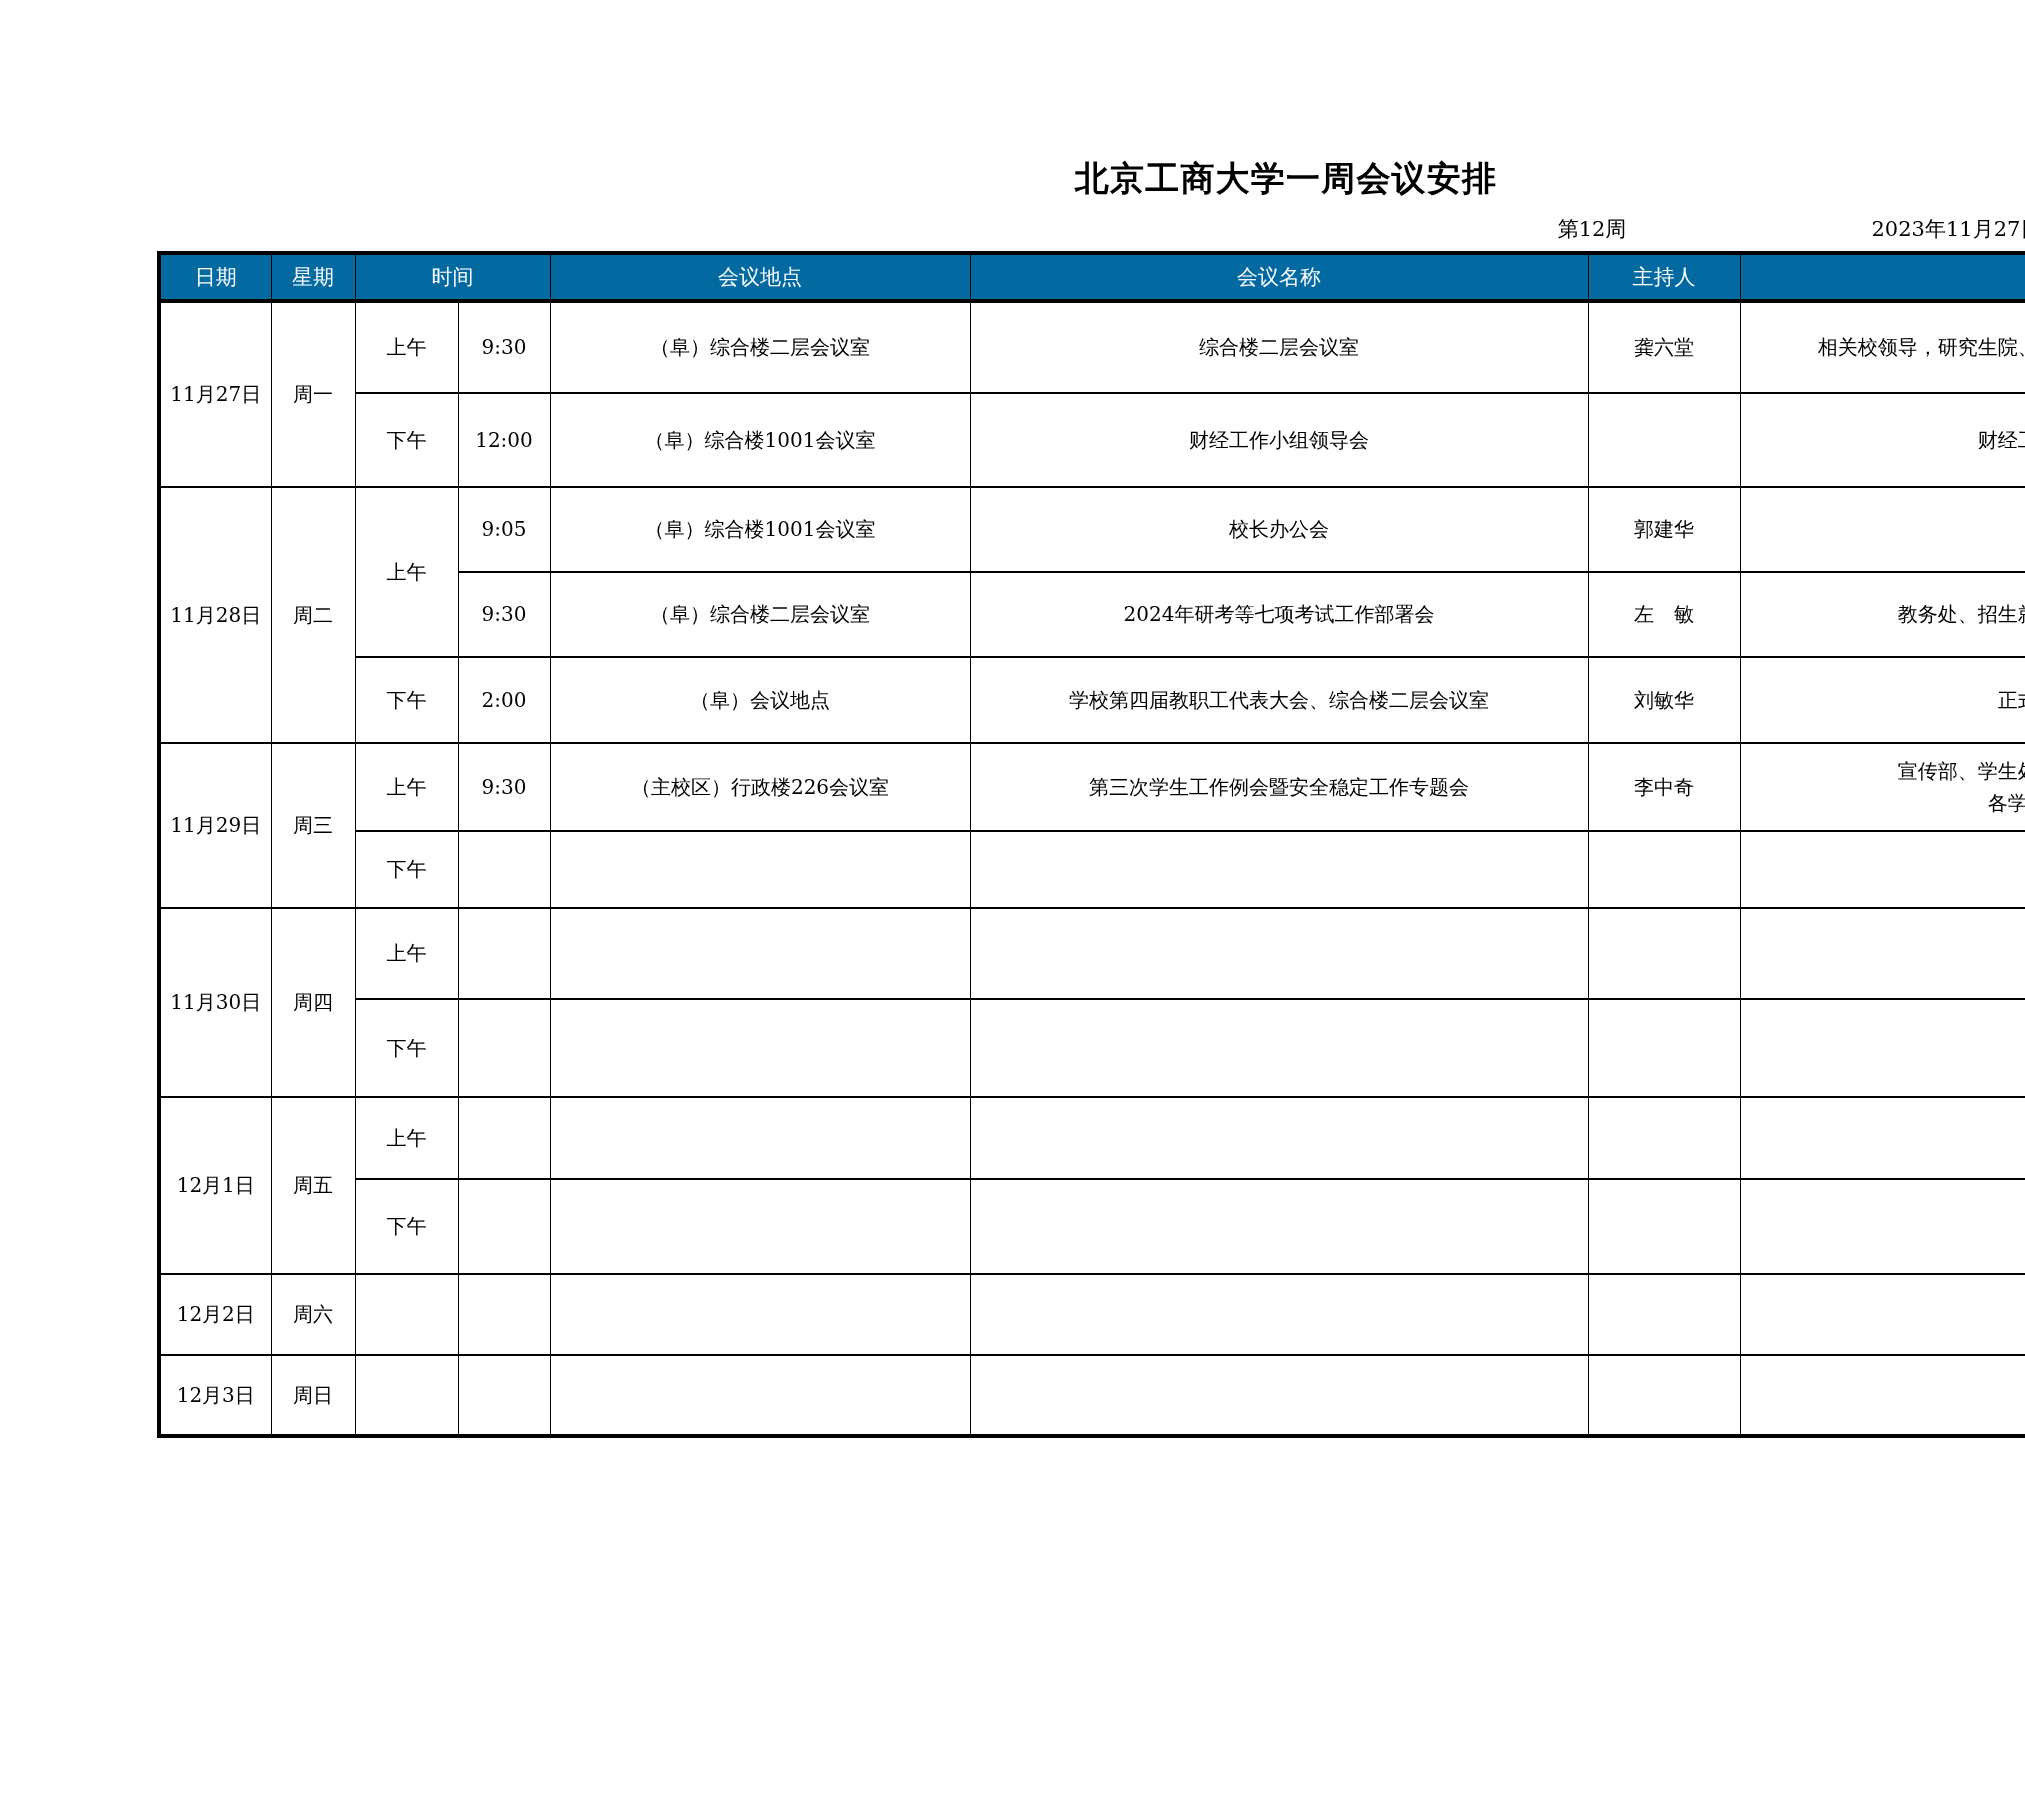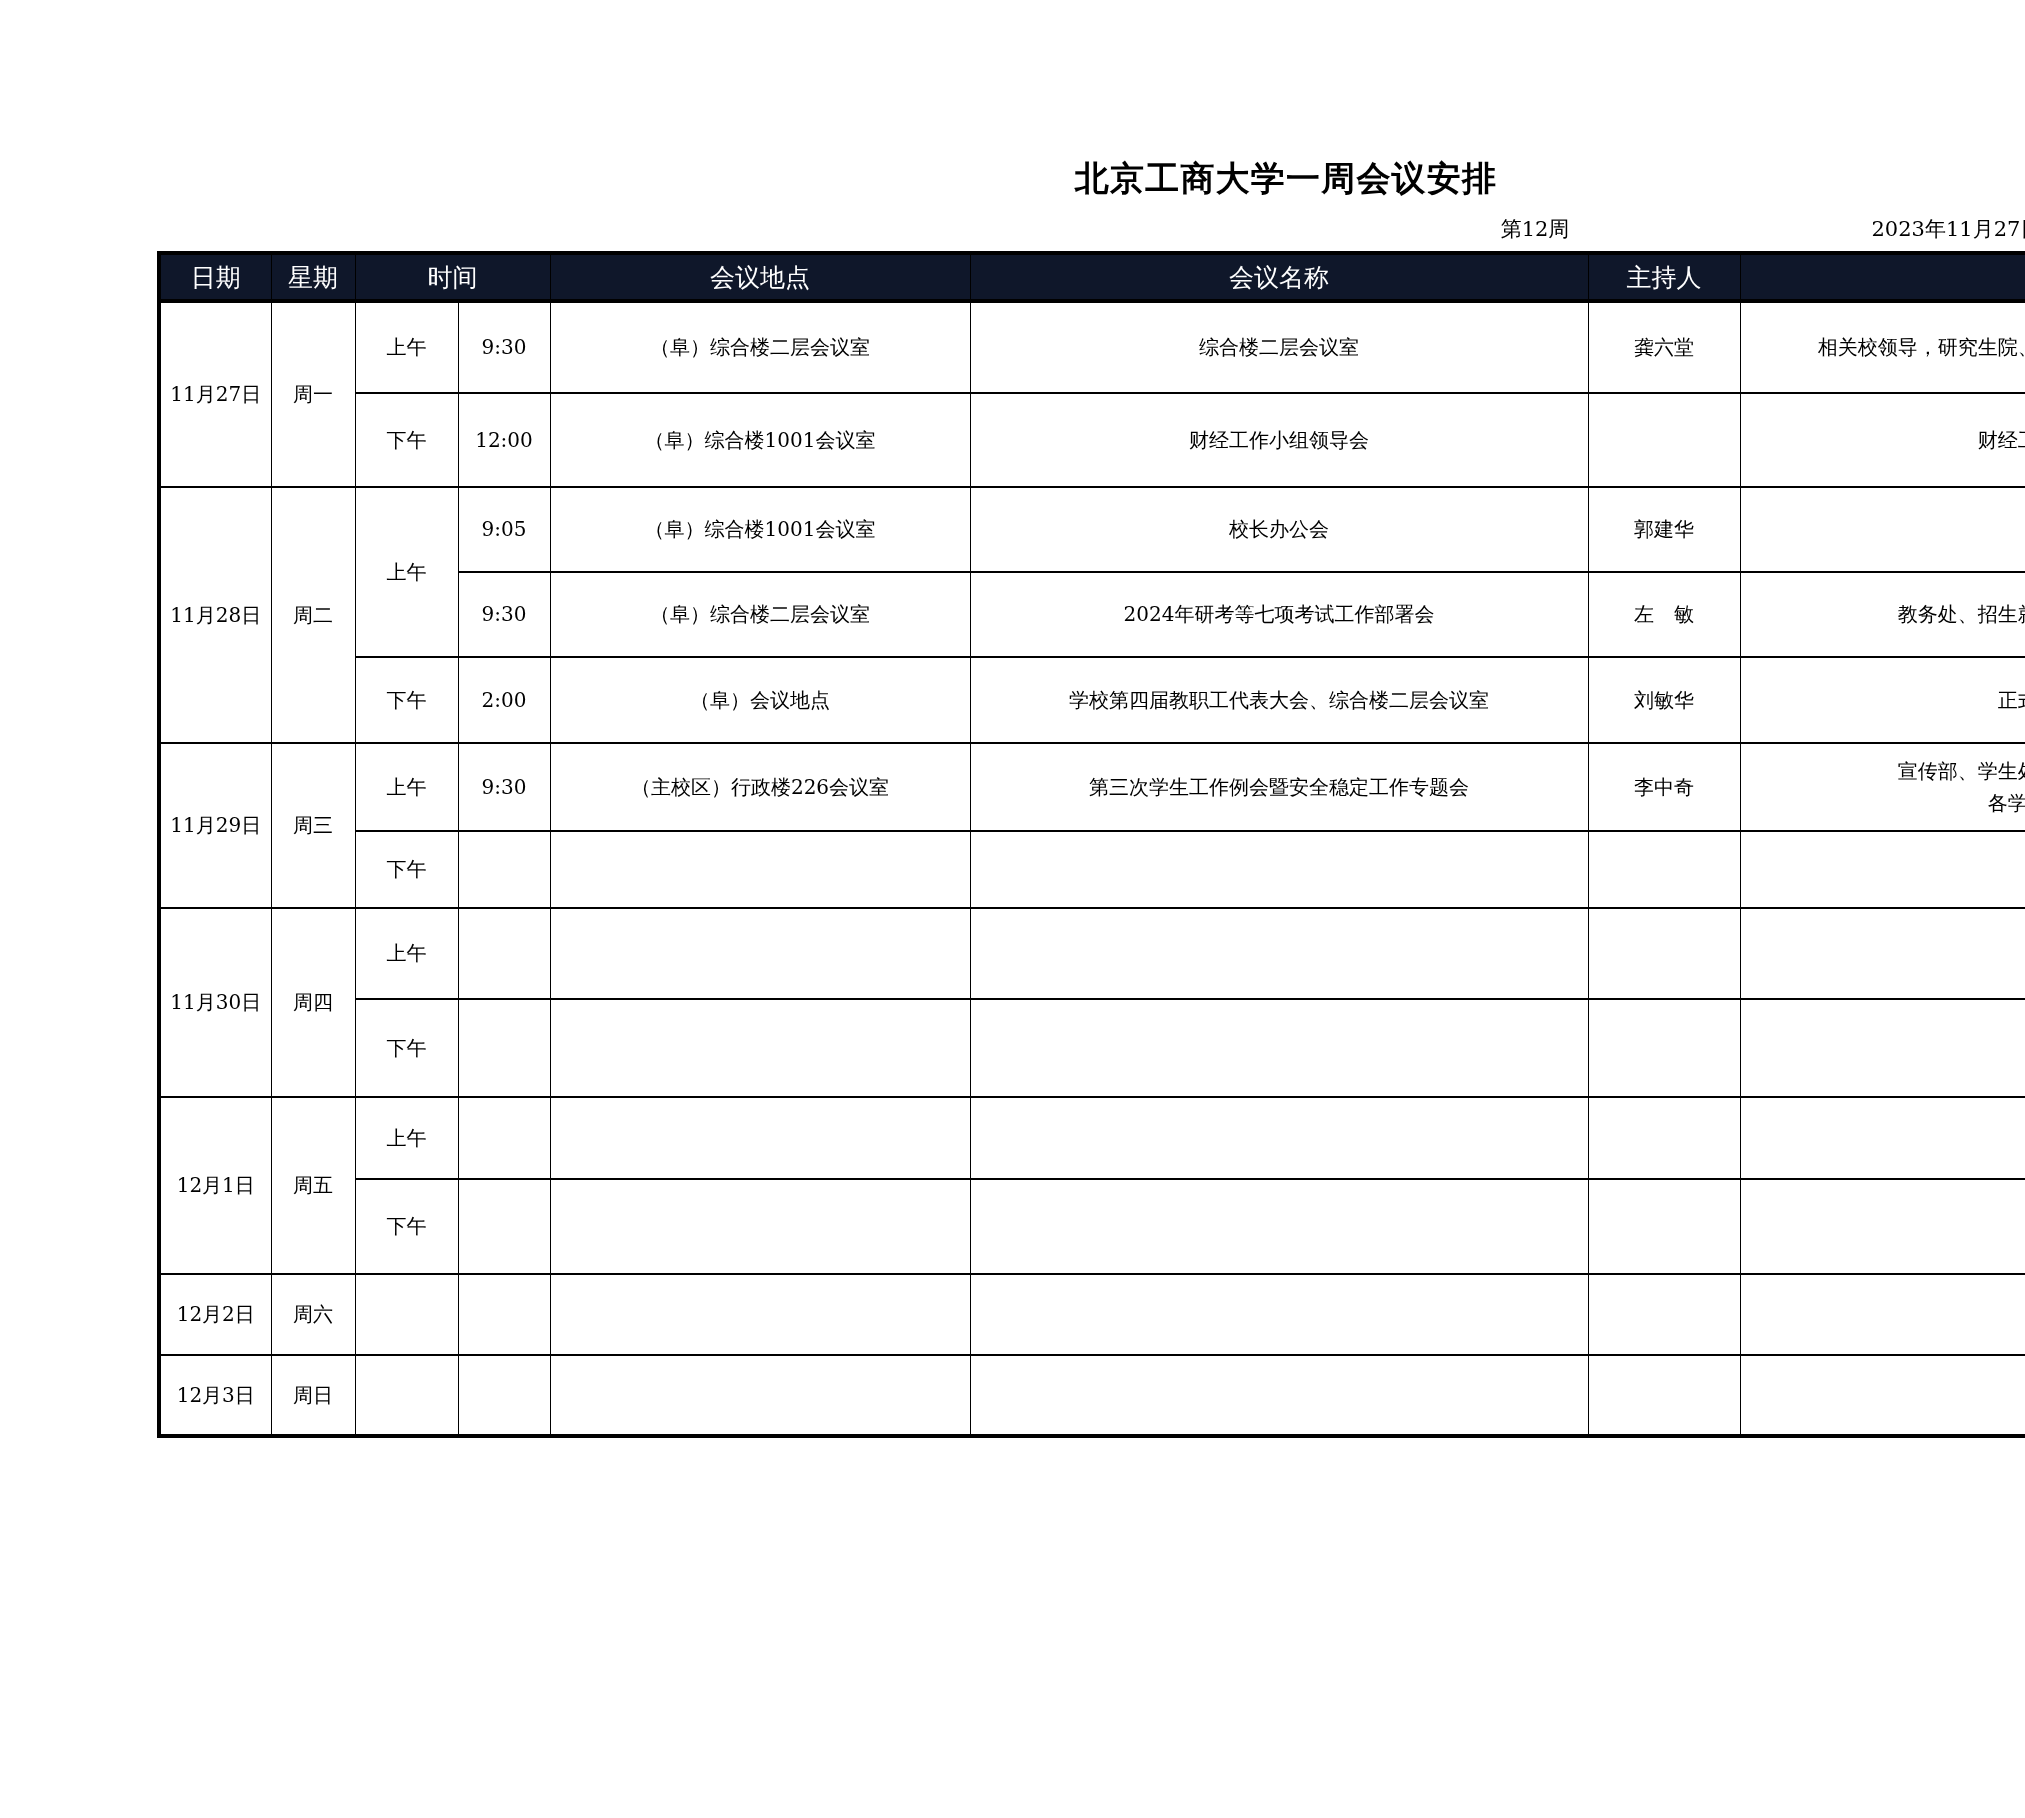--- a/index.html
+++ b/index.html
@@ -28,44 +28,44 @@
   .subtitle-row {
     position: absolute;
     top: 215px;
     left: 0;
     width: 2572px;
     height: 26px;
     font-size: 21px;
   }
   .week-label {
     position: absolute;
-    left: 1535px;
+    left: 1592px;
     transform: translateX(-50%);
     white-space: nowrap;
   }
   .date-range {
     position: absolute;
     left: 2001px;
     transform: translateX(-50%);
     white-space: nowrap;
   }
   table.schedule {
     position: absolute;
     top: 251px;
     left: 157px;
     width: 2279px;
     border-collapse: collapse;
     table-layout: fixed;
     border: 4.5px solid #000000;
   }
   table.schedule th {
-    background: #0f172a;
+    background: #0369a1;
     color: #ffffff;
     font-weight: normal;
-    font-size: 25px;
+    font-size: 21px;
     text-align: center;
     vertical-align: middle;
     border: 1.2px solid #000000;
     border-top-width: 4.5px;
     border-bottom-width: 4.5px;
     padding: 0;
   }
   table.schedule td {
     border: 1.2px solid #000000;
     border-top-width: 2.8px;

